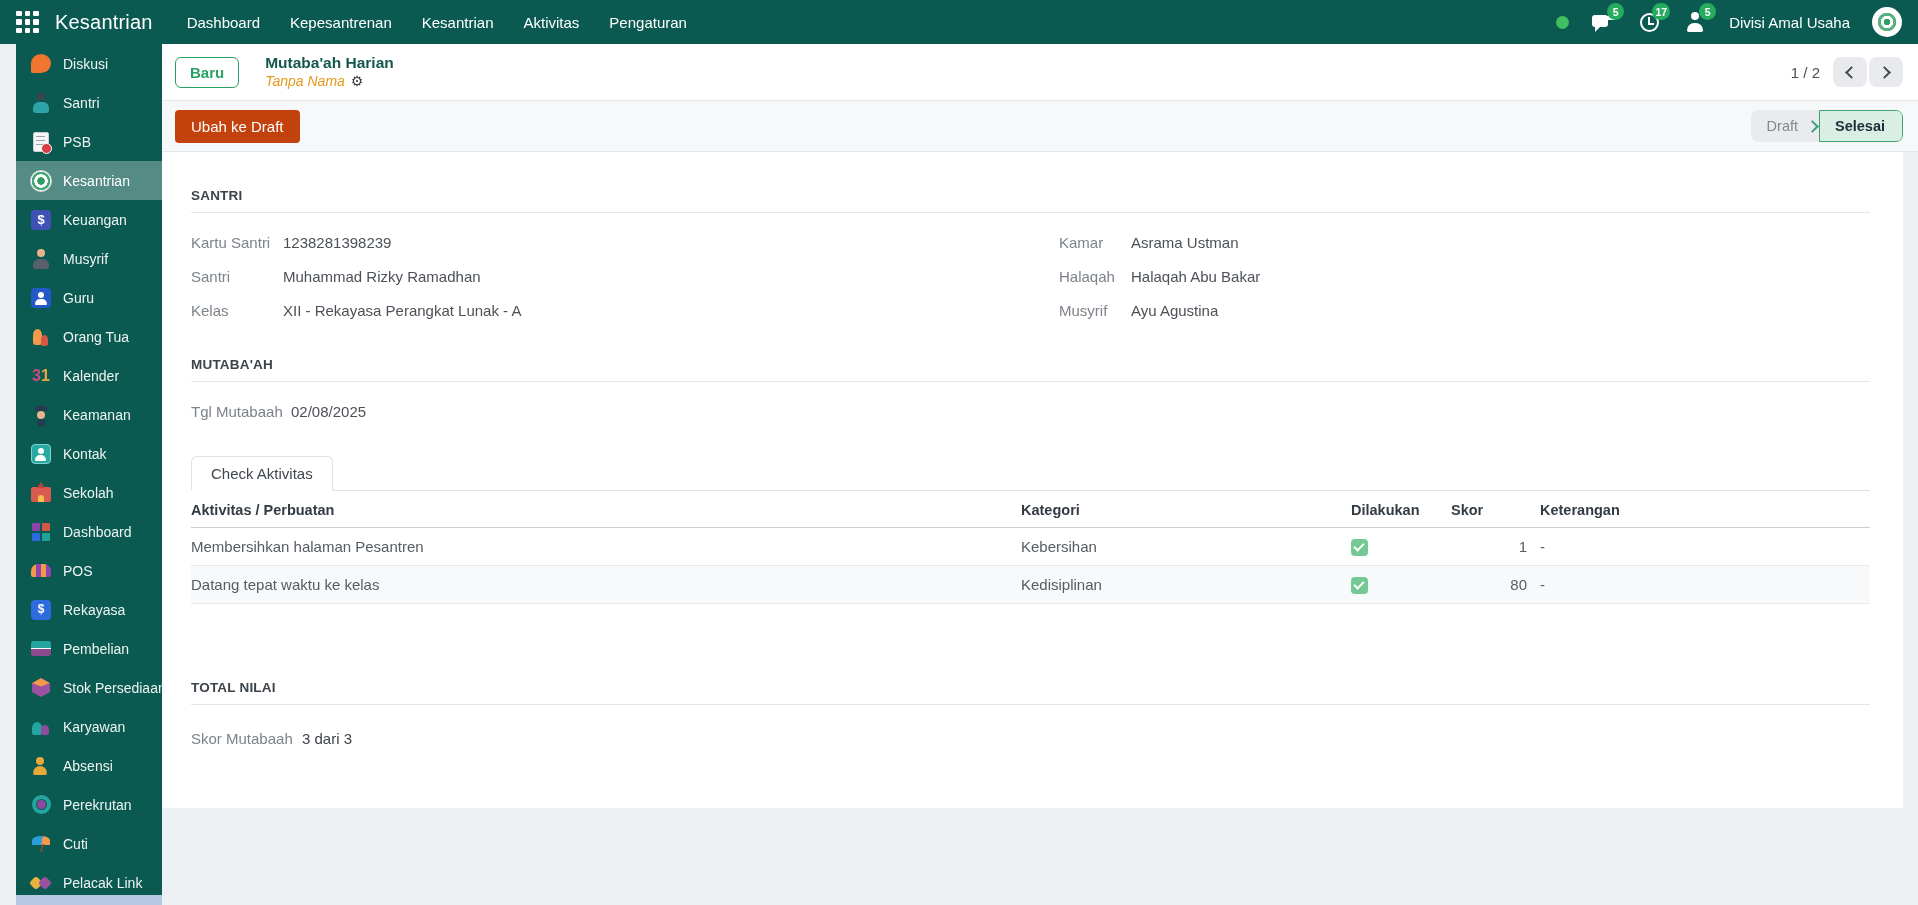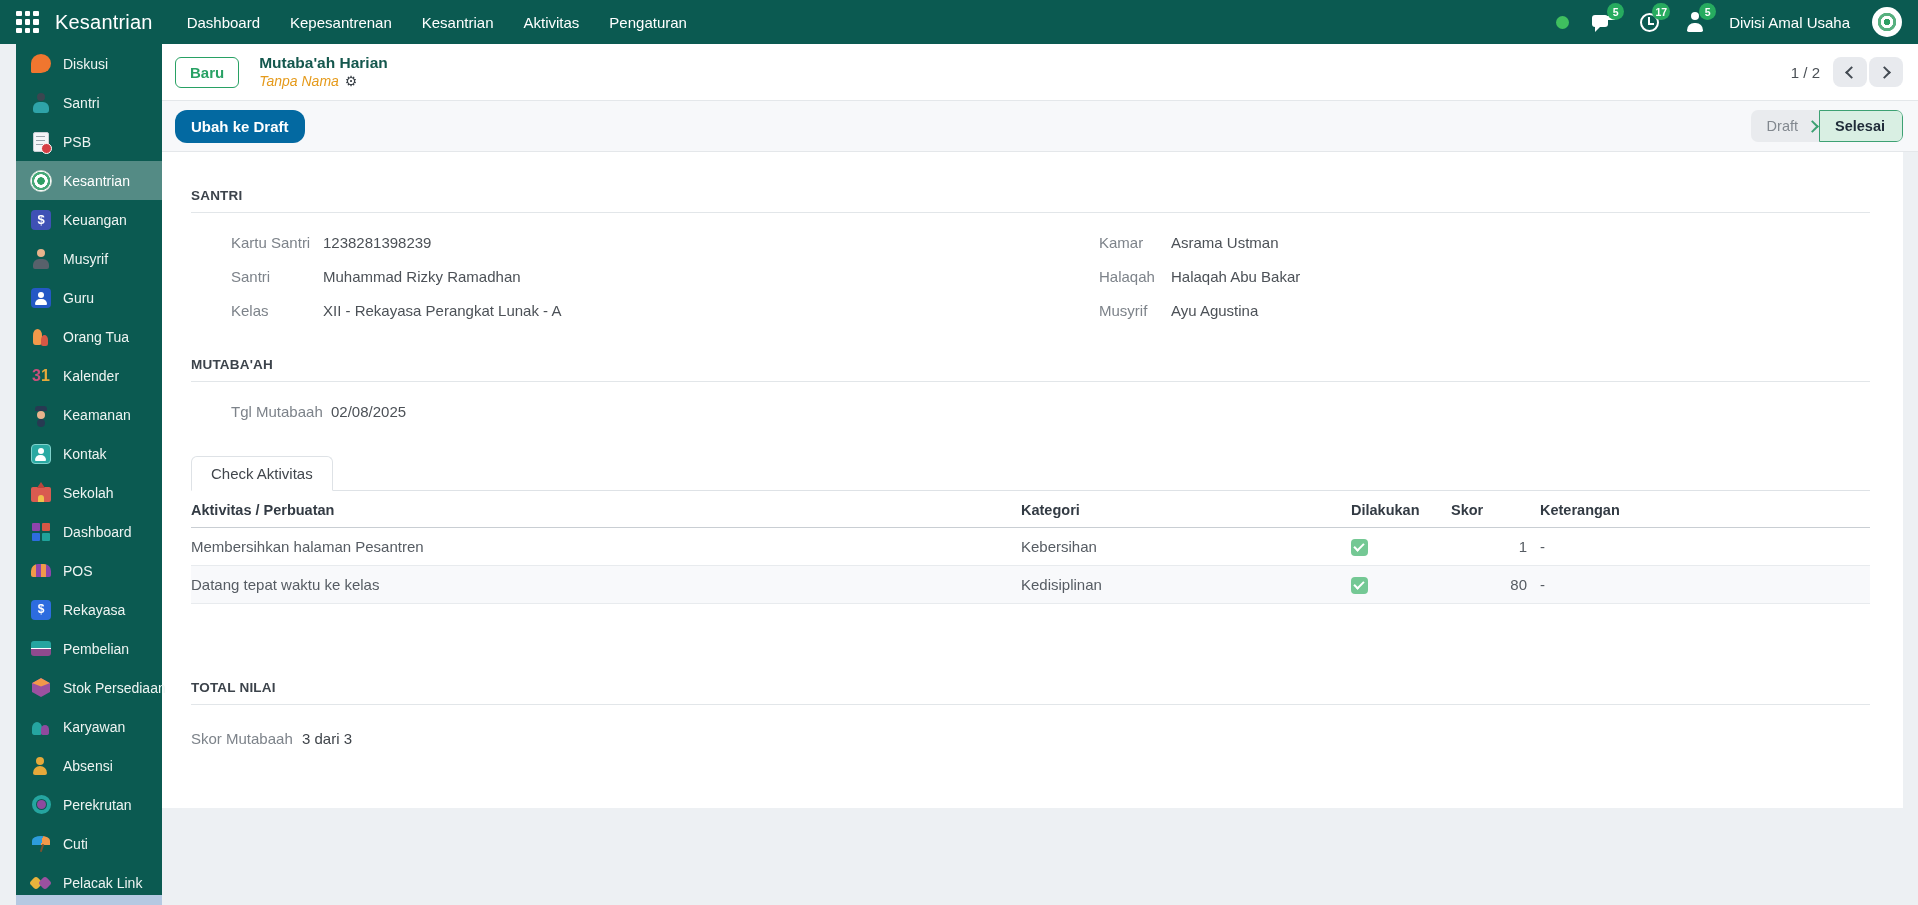--- a/index.html
+++ b/index.html
@@ -126,54 +126,54 @@
     background:#e8b33c; border-radius:3px; transform:rotate(45deg); }
   .i-pelacak::after { content:""; position:absolute; left:10px; top:5px; width:10px; height:10px;
     background:#9b51a0; border-radius:3px; transform:rotate(45deg); }
 
   
   .content { margin-left:146px; padding-top:44px;padding-left:12px; }
   .control-panel { height:57px; background:#fff; border-bottom:1px solid #e4e7ea;
                    display:flex; align-items:center; padding:0 15px 0 17px; }
   .btn-new { background:#fff; border:1px solid #28a164; color:#28a164; border-radius:6px;
              padding:6px 14px; font-size:15px; font-weight:600; cursor:pointer; font-family:inherit; }
-  .crumbs { margin-left:20px; display:flex; flex-direction:column; justify-content:center; line-height:1.2; }
+  .crumbs { margin-left:26px; display:flex; flex-direction:column; justify-content:center; line-height:1.2; }
   .crumb-title { font-size:15.5px; font-weight:700; color:#14574d; }
   .crumb-sub { font-size:14px; font-style:italic; color:#e59a1b; display:flex; align-items:center; gap:6px; }
   .gear { font-style:normal; color:#383f46; font-size:14px; cursor:pointer; }
   .gear::before { content:"\2699"; }
   .pager { margin-left:auto; display:flex; align-items:center; gap:13px; }
   .pager-text { font-size:15px; color:#4a5056; }
   .pager-btns { display:flex; gap:2px; }
   .pager-btn { width:34px; height:30px; background:#e8eaee; border:none; border-radius:8px;
                display:flex; align-items:center; justify-content:center; cursor:pointer; }
   .chev { width:9px; height:9px; display:block; }
   .chev-l { border-left:2px solid #434a52; border-bottom:2px solid #434a52; transform:rotate(45deg); margin-left:3px; }
   .chev-r { border-right:2px solid #434a52; border-top:2px solid #434a52; transform:rotate(45deg); margin-right:3px; }
 
   .statusbar-row { height:51px; background:#f7f8fa; border-bottom:1px solid #e4e7ea;
                    display:flex; align-items:center; padding:0 15px 0 17px; }
-  .btn-action { background:#0369a1; color:#fff; border:none; border-radius:12px; padding:8px 16px;
-                font-size:15px; font-weight:700; cursor:pointer; font-family:inherit; }
+  .btn-action { background:#c2410c; color:#fff; border:none; border-radius:4px; padding:8px 16px;
+                font-size:15px; font-weight:400; cursor:pointer; font-family:inherit; }
   .status-group { margin-left:auto; display:flex; align-items:center; height:32px;
                   background:#e9ebee; border-radius:7px; overflow:hidden; }
   .status-step { height:100%; display:flex; align-items:center; font-size:14.5px; }
   .status-step.draft { padding:0 10px 0 16px; color:#82888f; font-weight:500; cursor:pointer; }
   .status-sep { width:9px; height:9px; border-top:2px solid #3da173; border-right:2px solid #3da173;
                 transform:rotate(45deg); margin:0 2px 0 0; }
   .status-step.done { padding:0 17px 0 15px; background:#d9efe3; border:1px solid #3da173;
                       border-radius:0 6px 6px 0; color:#1f2b38; font-weight:700; cursor:pointer; }
 
   .sheet { background:#fff; margin-right:15px; min-height:656px; padding:36px 33px 40px 33px; }
   .sec-h { font-size:13.5px; font-weight:700; color:#3c434b; letter-spacing:.2px;
            padding-bottom:9px; border-bottom:1px solid #e2e6e9; }
   .sec-h.mt { margin-top:30px; }
   .sec-h.total-h { margin-top:76px; }
   .fields { display:grid; grid-template-columns:868px 1fr; margin-top:12px; }
-  .frow { display:flex; align-items:center; height:34px; font-size:15px;margin-left:40px; }
+  .frow { display:flex; align-items:center; height:34px; font-size:15px; }
   .flabel { width:92px; flex:none; color:#7d838a; }
   .fcol-right .flabel { width:72px; }
   .frow-tgl .flabel { width:100px; }
   .frow-sesi .flabel { width:45px; }
   .fvalue { color:#4c5157; }
   .fvalue.link { color:#158f62; }
 
   .tabs { margin-top:28px; border-bottom:1px solid #dee2e6; display:flex; }
   .tab { background:#fff; border:1px solid #dee2e6; border-bottom:1px solid #fff; margin-bottom:-1px;
          border-radius:6px 6px 0 0; padding:8px 19px; font-size:15px; color:#41464c; font-weight:500; cursor:pointer; }

